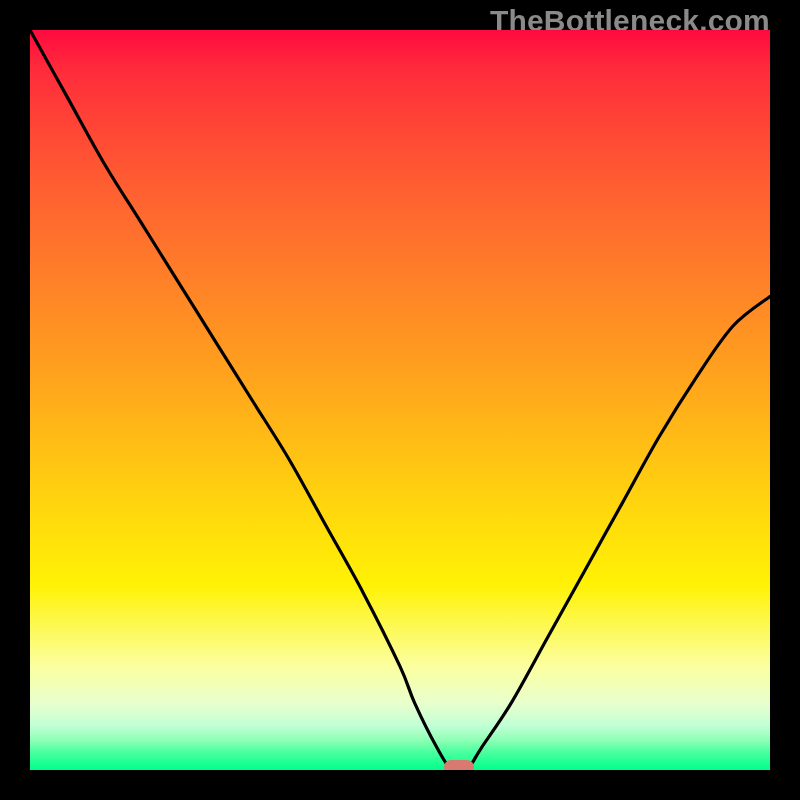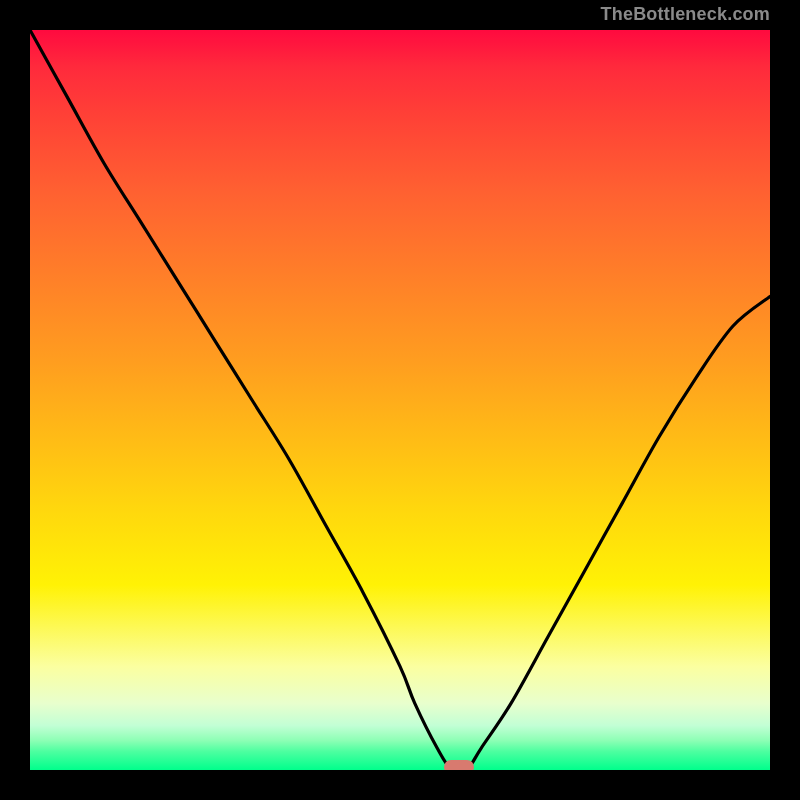--- a/index.html
+++ b/index.html
@@ -46,21 +46,21 @@
       #8dffb5 96%,
       #4dffa0 97.5%,
       #00ff8c 100%
     );
   }
   .attribution {
     position: absolute;
     top: 4px;
     right: 30px;
     font-family: Arial, Helvetica, sans-serif;
-    font-size: 18px;
+    font-size: 30px;
     font-weight: 600;
     color: #8a8a8a;
     letter-spacing: 0.2px;
     margin-left: 20px;
   }
   .curve-svg {
     position: absolute;
     inset: 0;
     width: 740px;
     height: 740px;

